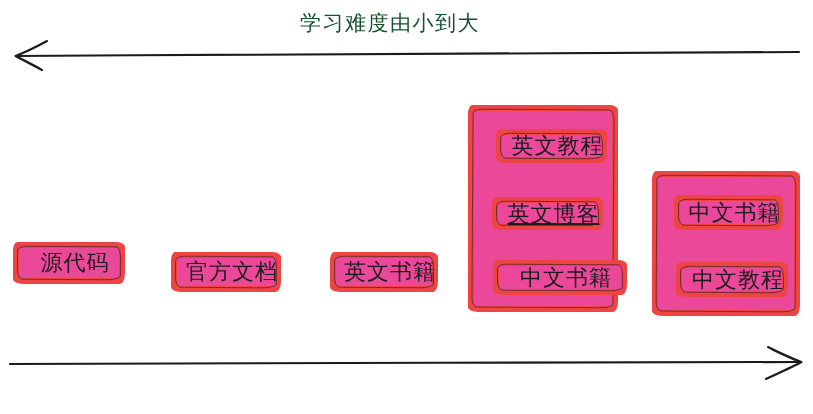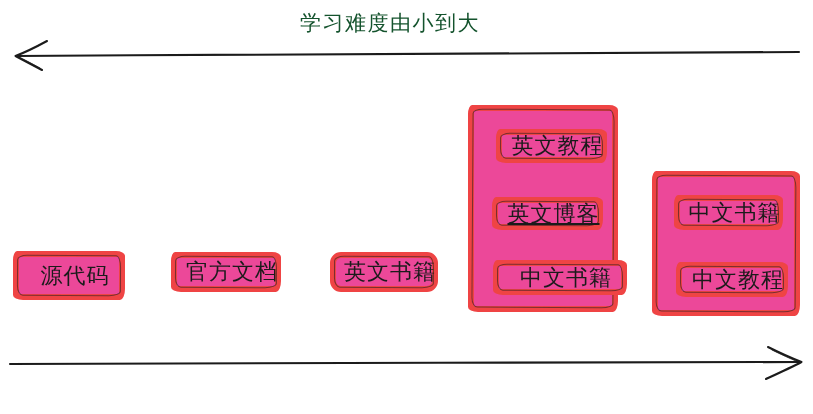--- a/index.html
+++ b/index.html
@@ -64,23 +64,23 @@
     display: flex;
     align-items: center;
     justify-content: center;
   }
   .node .label {
     font-size: 22px;
     letter-spacing: 1px;
     white-space: nowrap;
   }
   
-  .b-source   { left: 13px;  top: 251px; width: 112px; height: 49px; }
+  .b-source   { left: 13px;  top: 242px; width: 112px; height: 42px; }
   .b-official { left: 171px; top: 252px; width: 110px; height: 40px; }
-  .b-enbooks  { left: 330px; top: 252px; width: 108px; height: 40px; border-radius: 11px; }
+  .b-enbooks  { left: 330px; top: 252px; width: 108px; height: 40px; }
   
   .g-left  { left: 468px; top: 105px; width: 150px; height: 207px; }
   .g-right { left: 652px; top: 171px; width: 148px; height: 145px; }
   
   .g-left .i-0  { left: 22px; top: 18px;  width: 111px; height: 34px; }
   .g-left .i-1  { left: 18px; top: 86px;  width: 111px; height: 33px; text-decoration: underline; }
   .g-left .i-2  { left: 19px; top: 149px; width: 134px; height: 35px; }
   .g-right .i-0 { left: 16px; top: 18px;  width: 109px; height: 35px; }
   .g-right .i-1 { left: 18px; top: 85px;  width: 112px; height: 35px; }
 </style>

